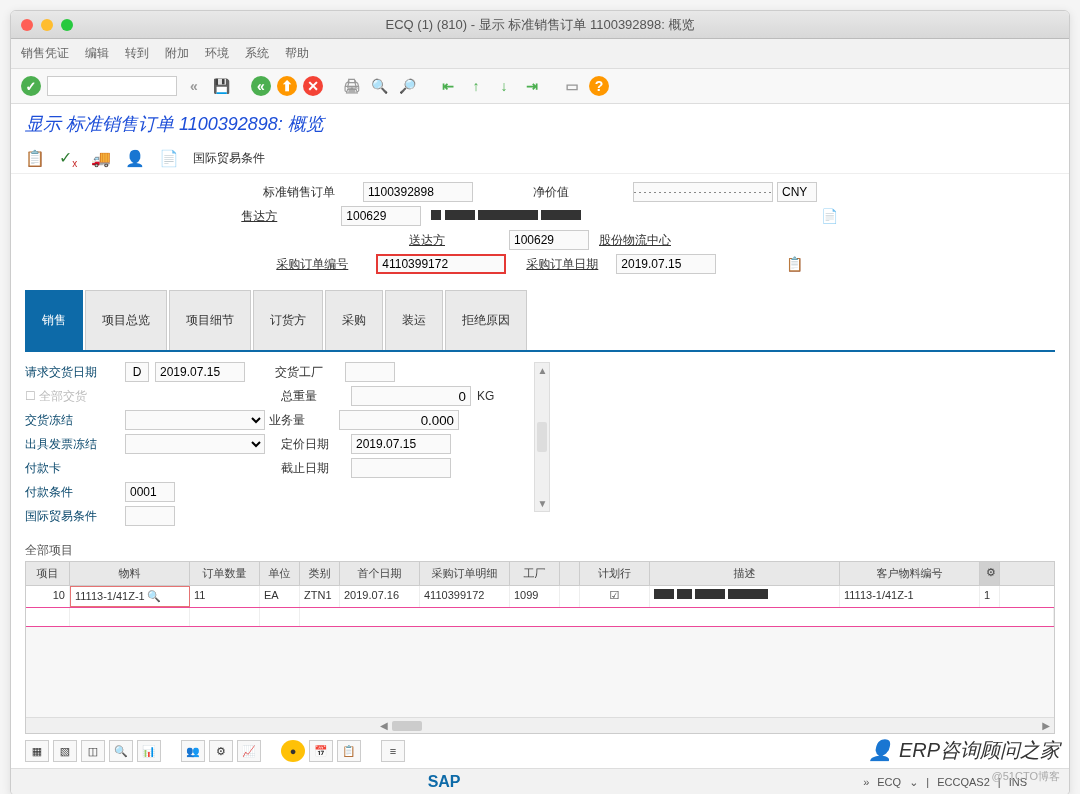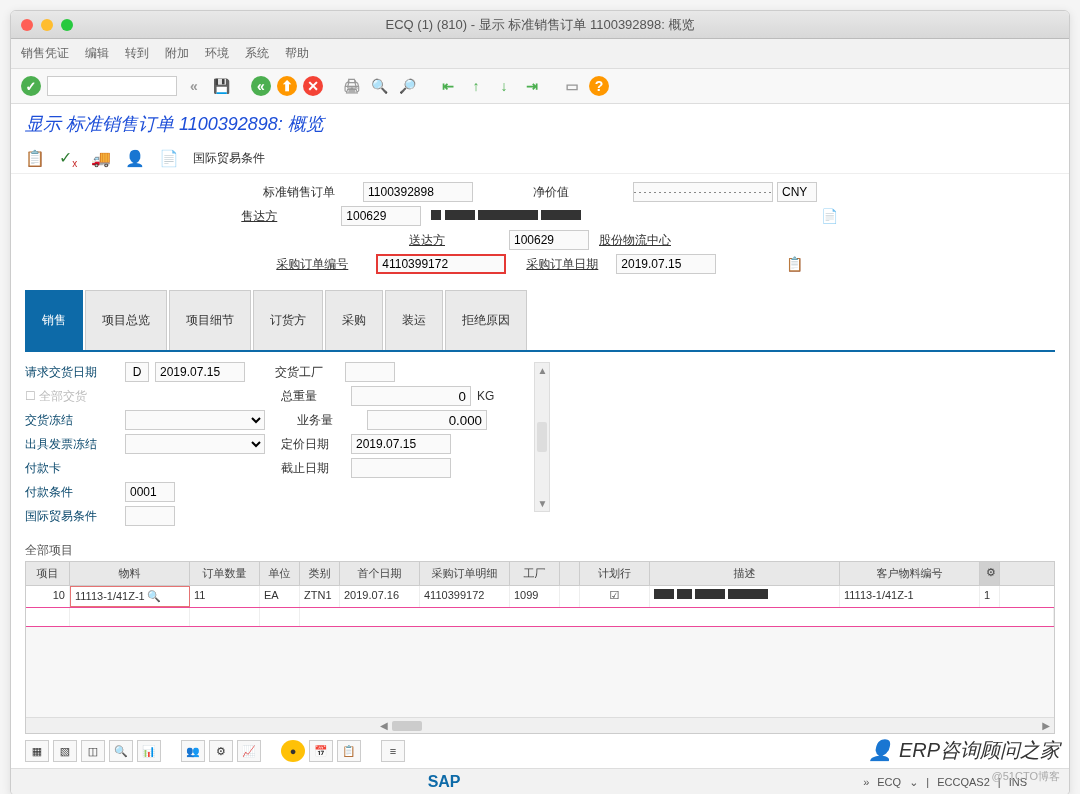--- a/index.html
+++ b/index.html
@@ -172,21 +172,21 @@
       <div class="field-row">
         <span class="field-label checkbox-dim">☐ <span>全部交货</span></span>
         <span style="width:126px"></span>
         <span class="field-label2">总重量</span>
         <input class="val-box" style="width: 120px;" value="0">
         <span style="margin-left:6px">KG</span>
       </div>
       <div class="field-row">
         <span class="field-label">交货冻结</span>
         <select class="select-box"></select>
-        <span class="field-label2" style="margin-left:32px">业务量</span>
+        <span class="field-label2" style="margin-left:4px">业务量</span>
         <input class="val-box" style="width: 120px;" value="0.000">
       </div>
       <div class="field-row">
         <span class="field-label">出具发票冻结</span>
         <select class="select-box"></select>
         <span class="field-label2" style="margin-left:16px">定价日期</span>
         <input class="form-input" style="width: 100px;" value="2019.07.15">
       </div>
       <div class="field-row">
         <span class="field-label">付款卡</span>

